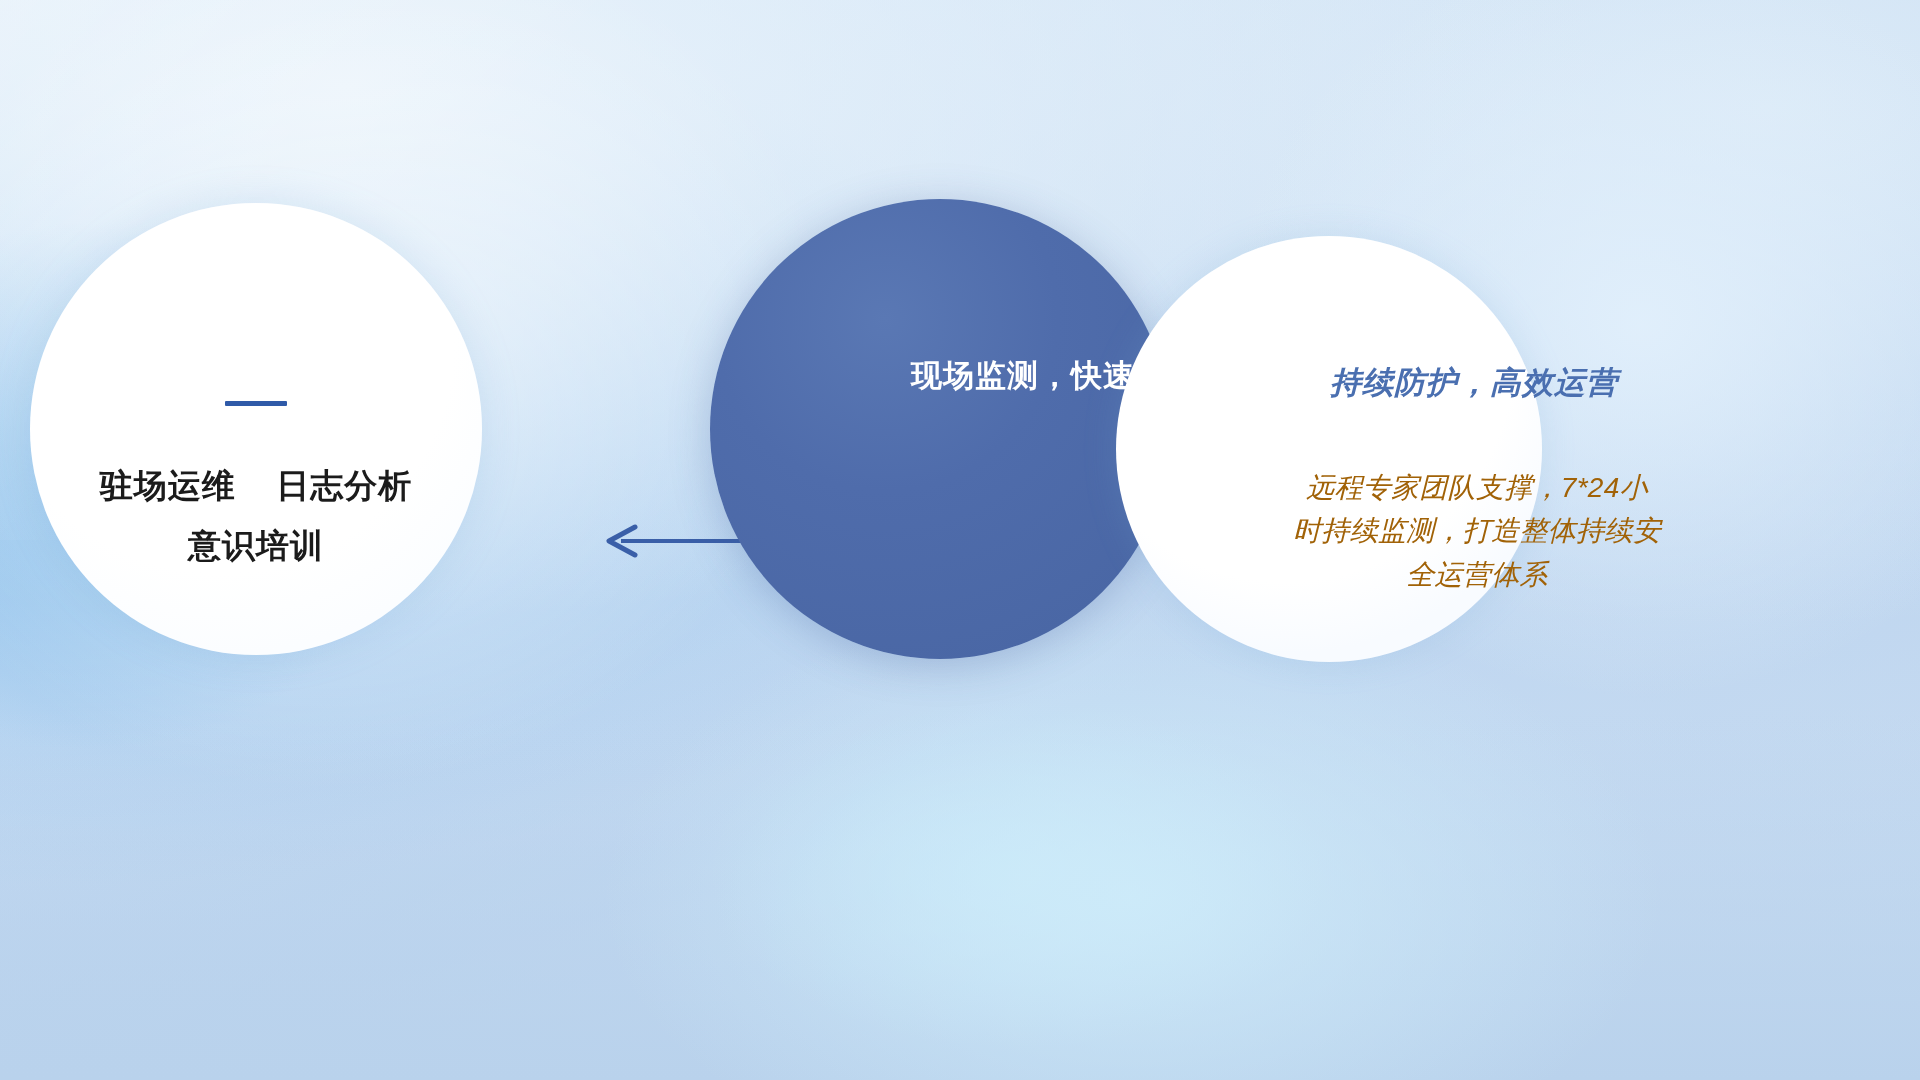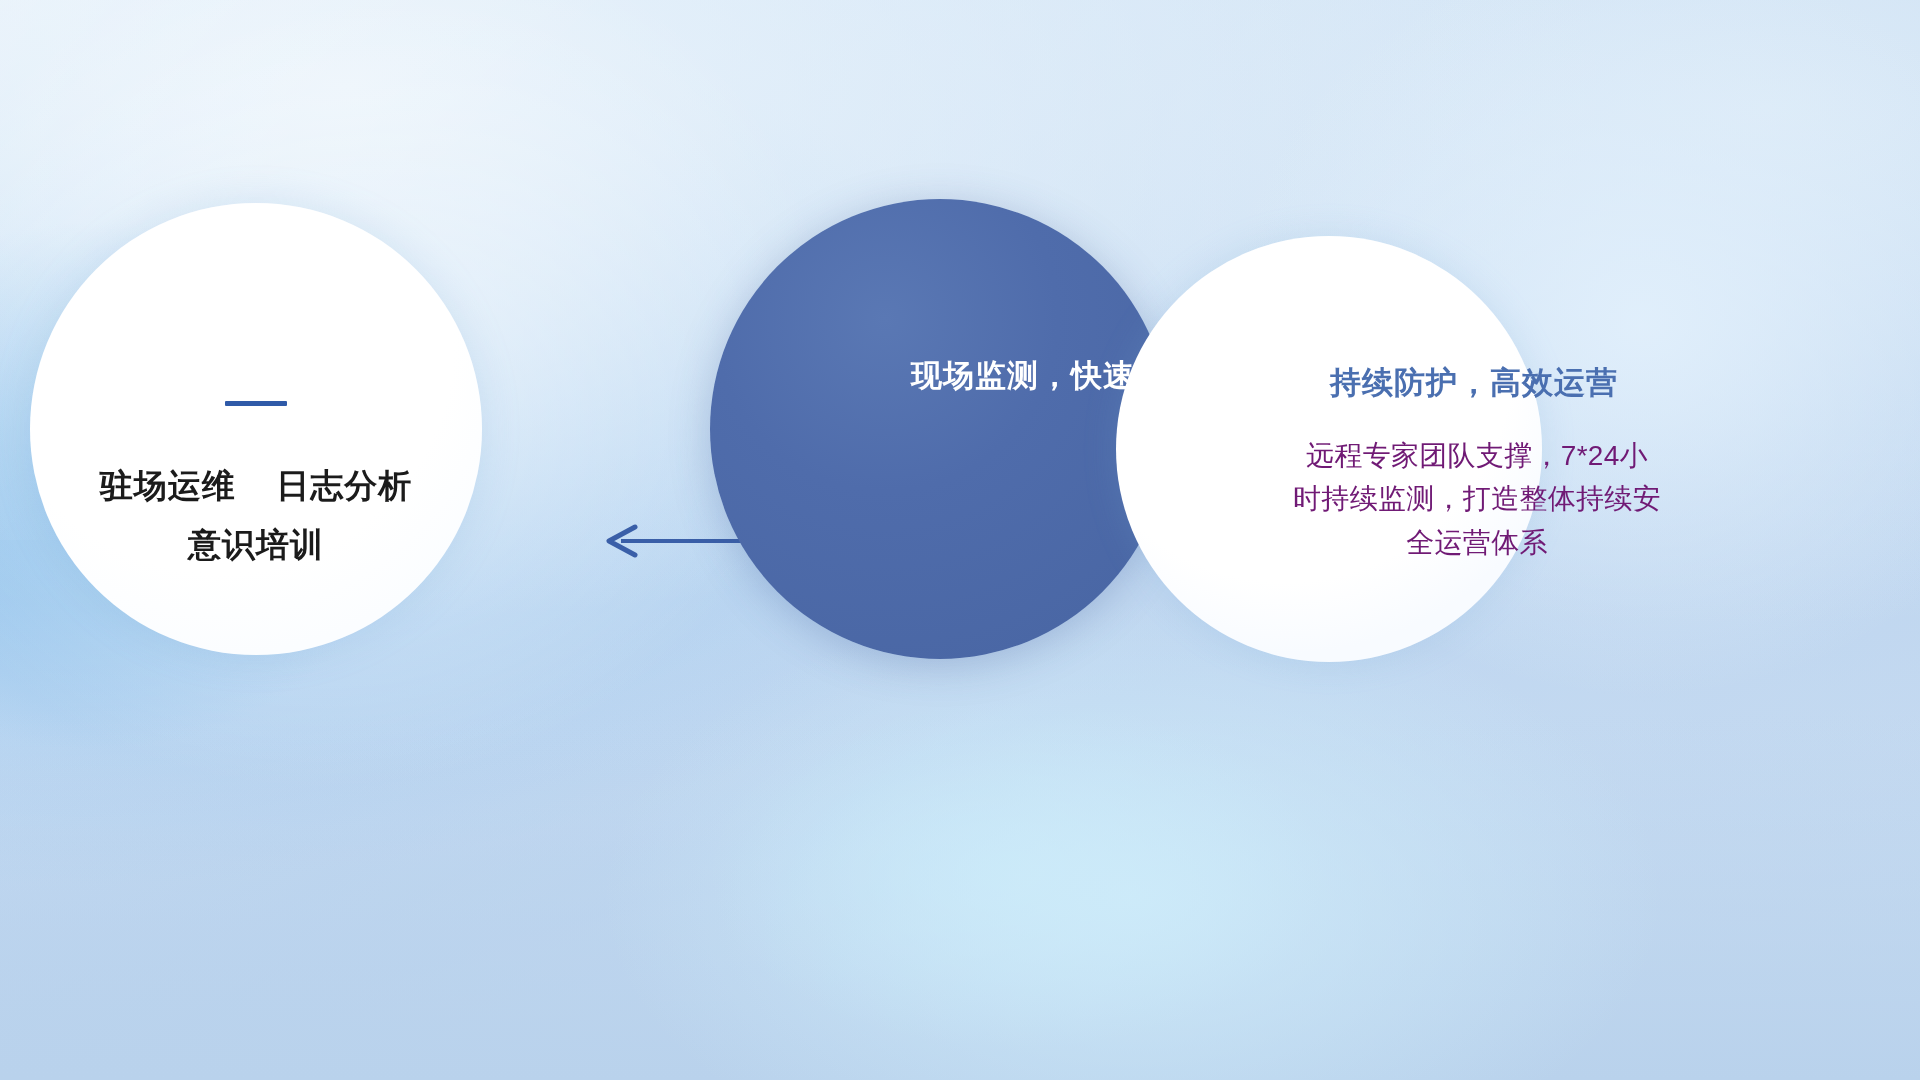--- a/index.html
+++ b/index.html
@@ -85,51 +85,51 @@
   #left-divider{
     width:62px; height:5px; background:#2f5aa8; border-radius:1px;
     margin-top:198px;
   }
   .left-line{
     color:#1b1b1b; font-weight:bold; font-size:33px; letter-spacing:1px;
     white-space:pre; line-height:1;
   }
   #left-line-1{ margin-top:63px; }
   #left-line-2{ margin-top:27px; }
-  #left-line-3{ margin-top:27px;font-family:Liberation Serif, serif; }
+  #left-line-3{ margin-top:27px; }
 
   
   #mid-content{
     position:absolute; left:710px; top:199px; width:460px; height:460px;
     z-index:6; display:flex; flex-direction:column; align-items:center;
   }
   #mid-title{
     margin-top:160px; margin-left:230px;
     color:#ffffff; font-weight:bold; font-size:31px; letter-spacing:1px;
     white-space:nowrap; line-height:1.1;
   }
   #mid-body{
     margin-top:66px; margin-left:250px;
     width:345px; color:#f2f6fc; font-size:28px; line-height:1.52;
     text-align:center; letter-spacing:.5px;
   }
 
   
   #right-content{
     position:absolute; left:1116px; top:236px; width:426px; height:426px;
-    z-index:7; display:flex; flex-direction:column; align-items:center;
+    z-index:7; display:flex; flex-direction:column; align-items:center;font-style:italic;
   }
   #right-title{
     margin-top:126px; margin-left:290px;
     color:#4a6fb0; font-weight:bold; font-size:31px; letter-spacing:1px;
     white-space:nowrap;
   }
   #right-body{
-    margin-top:30px; margin-left:296px;
-    width:370px; color:#701a75; font-size:28px; line-height:1.55;
+    margin-top:62px; margin-left:296px;
+    width:370px; color:#a16207; font-size:28px; line-height:1.55;
     text-align:center; letter-spacing:.3px;
   }
 
   
   #arrow{ position:absolute; left:595px; top:520px; z-index:2; }
 </style>
 </head>
 <body>
 
 <div id="bg">

